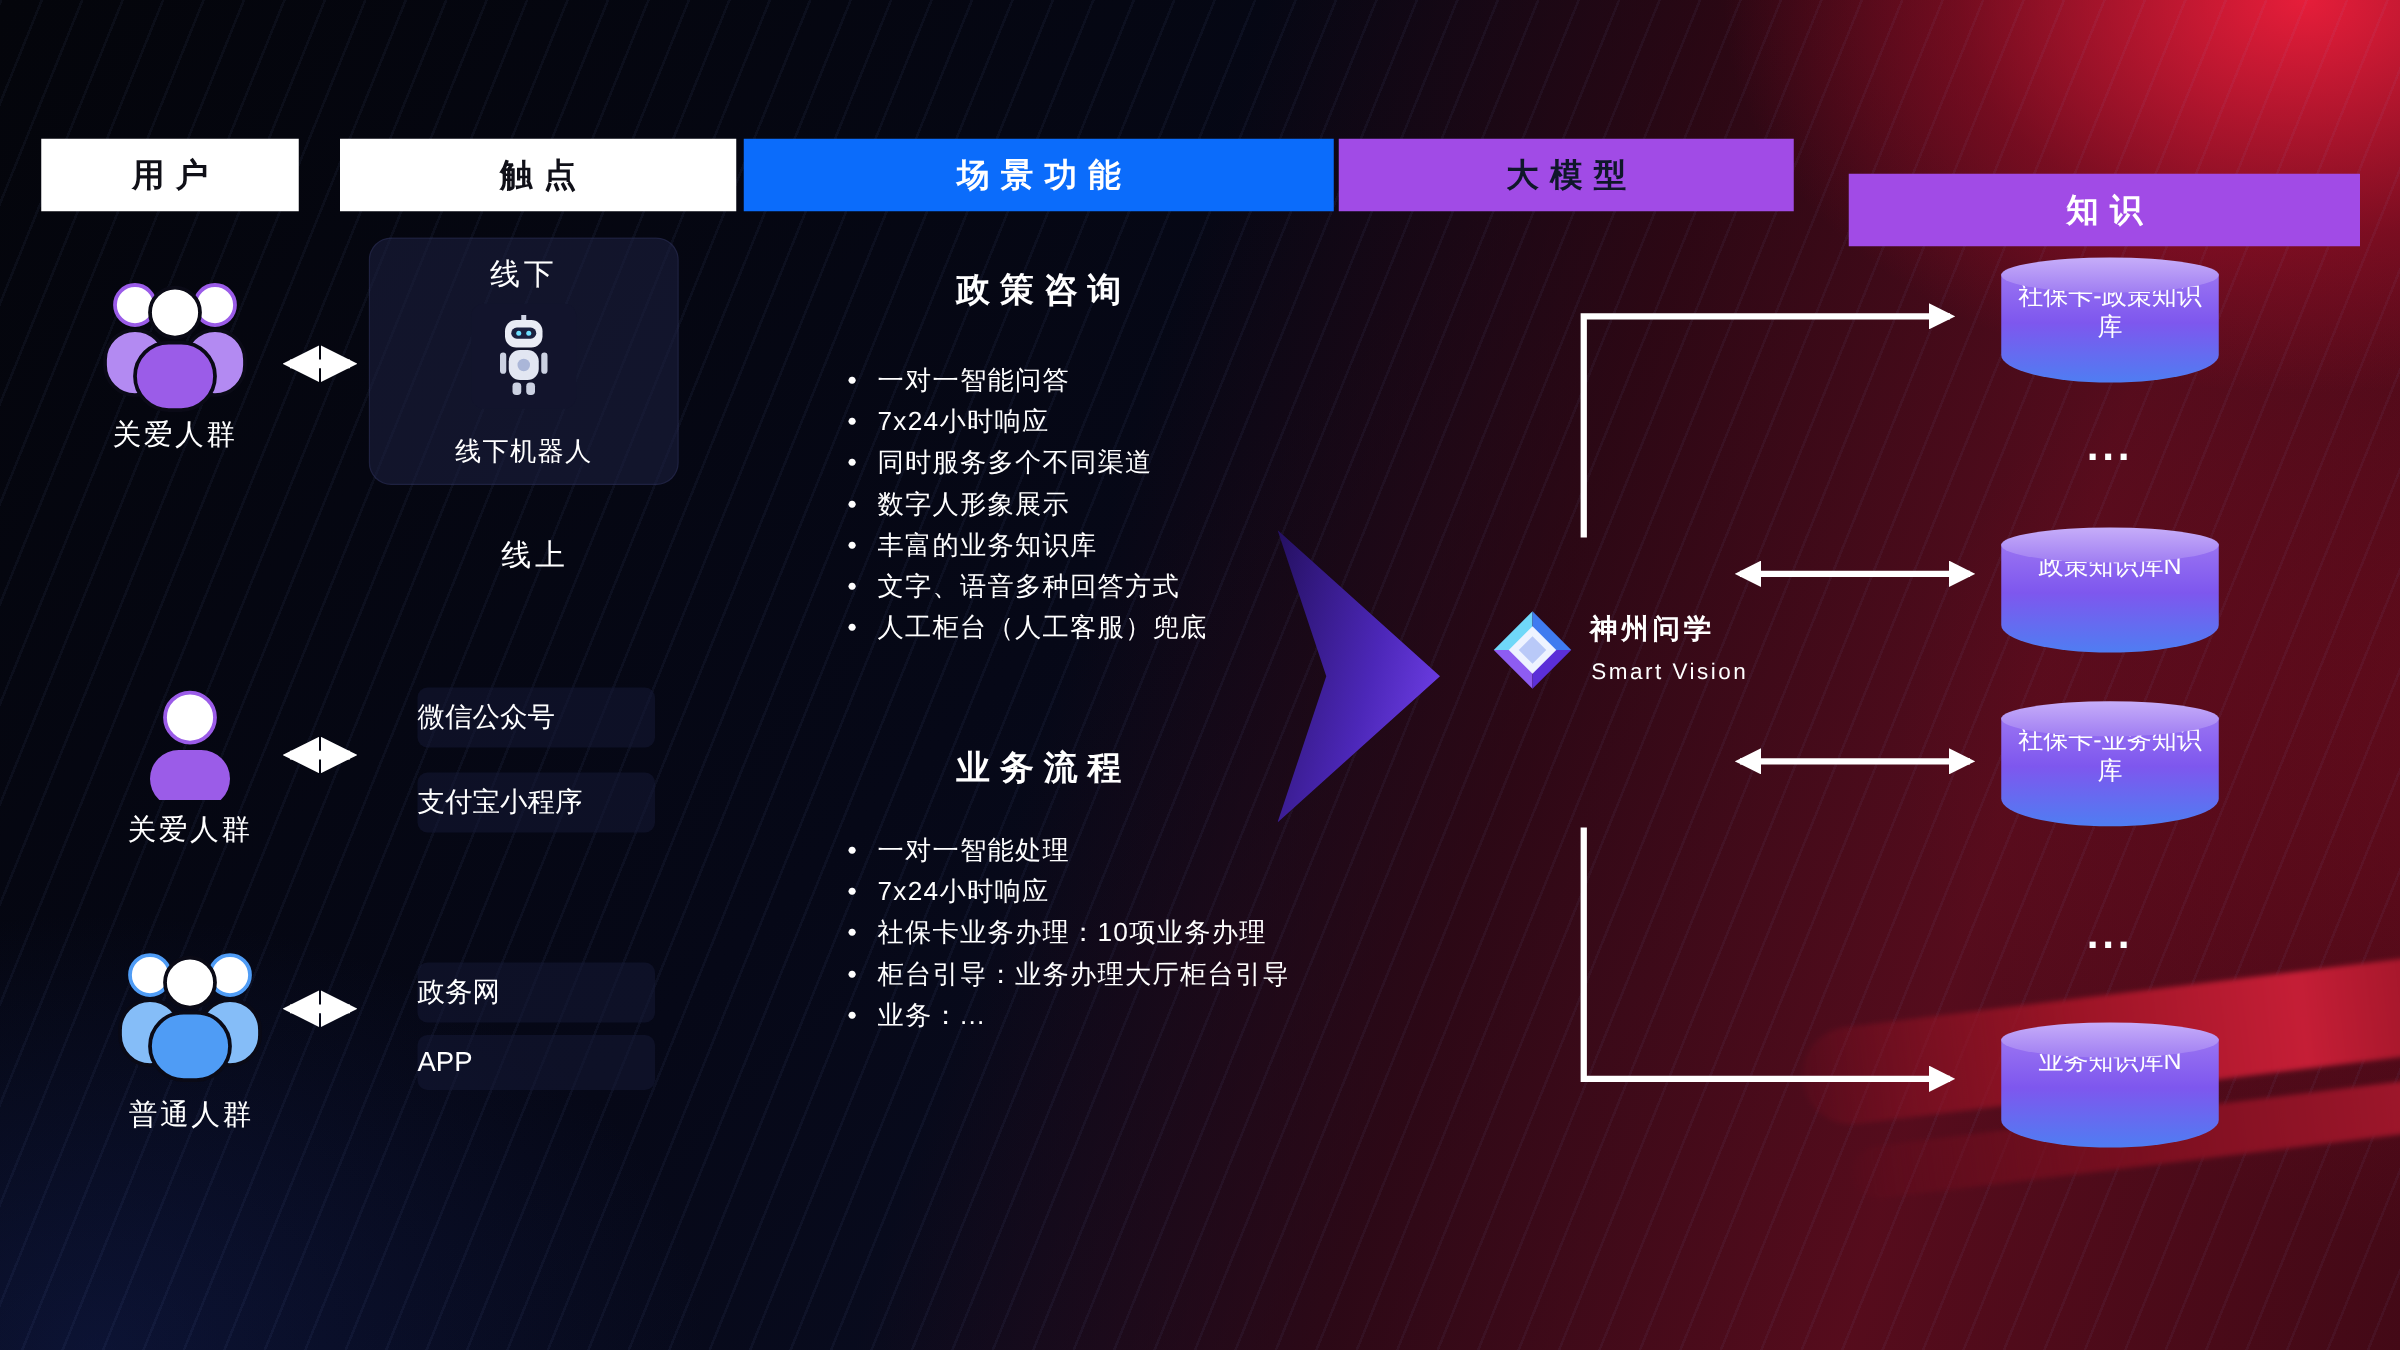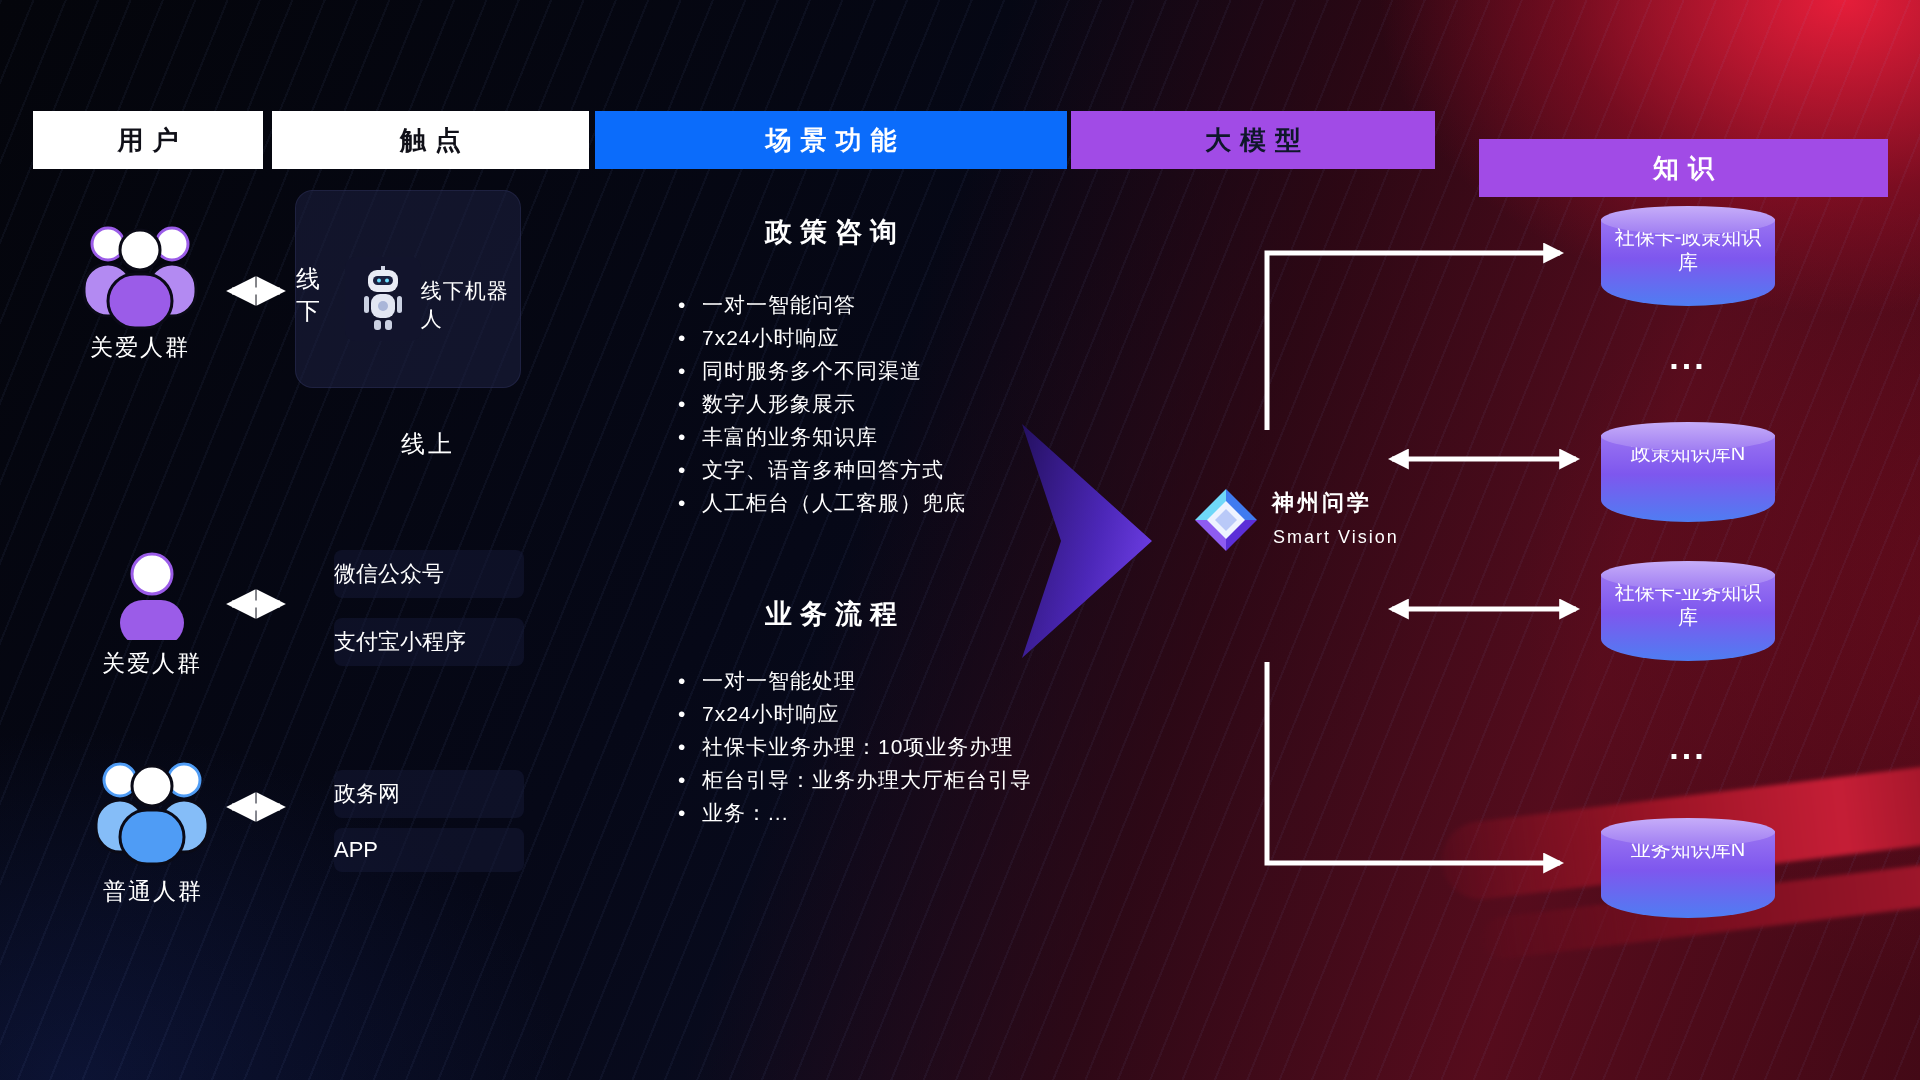--- a/index.html
+++ b/index.html
@@ -18,32 +18,32 @@
   .swoosh1{position:absolute;left:1440px;top:792px;width:560px;height:78px;border-radius:44px 12px 44px 44px;
     background:linear-gradient(90deg, rgba(150,14,34,0.1), #9c1426 40%, #c51e36 72%, #8e1123);transform:rotate(-7deg);filter:blur(2px);}
   .swoosh2{position:absolute;left:1480px;top:890px;width:480px;height:42px;border-radius:30px;
     background:linear-gradient(90deg, rgba(120,10,26,0.05), #7c0f20 50%, #a3172c);transform:rotate(-7deg);filter:blur(2px);}
 
   .hdr{position:absolute;top:111px;height:58px;display:flex;align-items:center;justify-content:center;
     font-weight:bold;font-size:26px;letter-spacing:9px;text-indent:9px;}
   .hdr-white{background:#ffffff;color:#101018;}
   .hdr-blue{background:#0b6cfb;color:#ffffff;}
   .hdr-purple{background:#a14be6;color:#ffffff;}
-  #hdr-user{left:33px;width:230px;}
+  #hdr-user{left:33px;width:206px;}
   #hdr-touch{left:272px;width:317px;text-align:center;}
   #hdr-scene{left:595px;width:472px;}
   #hdr-model{left:1071px;width:364px;color:#0f172a;}
   #hdr-know{left:1479px;width:409px;margin-top:28px;}
 
   .icon-abs{position:absolute;}
   .ulabel{position:absolute;width:200px;text-align:center;color:#fff;font-size:23px;letter-spacing:2px;}
 
-  .offline-card{position:absolute;left:295px;top:190px;width:226px;height:198px;border-radius:18px;
+  .offline-card{position:absolute;left:295px;top:190px;width:248px;height:198px;border-radius:18px;
     background:rgba(30,33,66,0.55);border:1px solid rgba(120,130,220,0.12);
-    display:flex;flex-direction:row;align-items:center;padding-top:12px;box-sizing:border-box;}
+    display:flex;flex-direction:column;align-items:center;padding-top:12px;box-sizing:border-box;}
   .offline-title{color:#fff;font-size:24px;letter-spacing:3px;}
   .robot-tile{margin-top:8px;width:84px;height:84px;border-radius:10px;background:#12142c;
     display:flex;align-items:center;justify-content:center;}
   .offline-robot-label{margin-top:20px;color:#fff;font-size:21px;letter-spacing:1px;}
   .online-title{position:absolute;left:295px;top:428px;width:266px;text-align:center;color:#fff;font-size:24px;letter-spacing:3px;}
   .channel{position:absolute;left:334px;width:190px;color:#fff;font-size:22px;
     padding:9px 0;background:rgba(22,26,56,0.5);border-radius:8px;}
 
   .scene-title{position:absolute;left:595px;width:472px;text-align:center;color:#fff;
     font-size:27px;font-weight:bold;letter-spacing:8px;text-indent:8px;}

